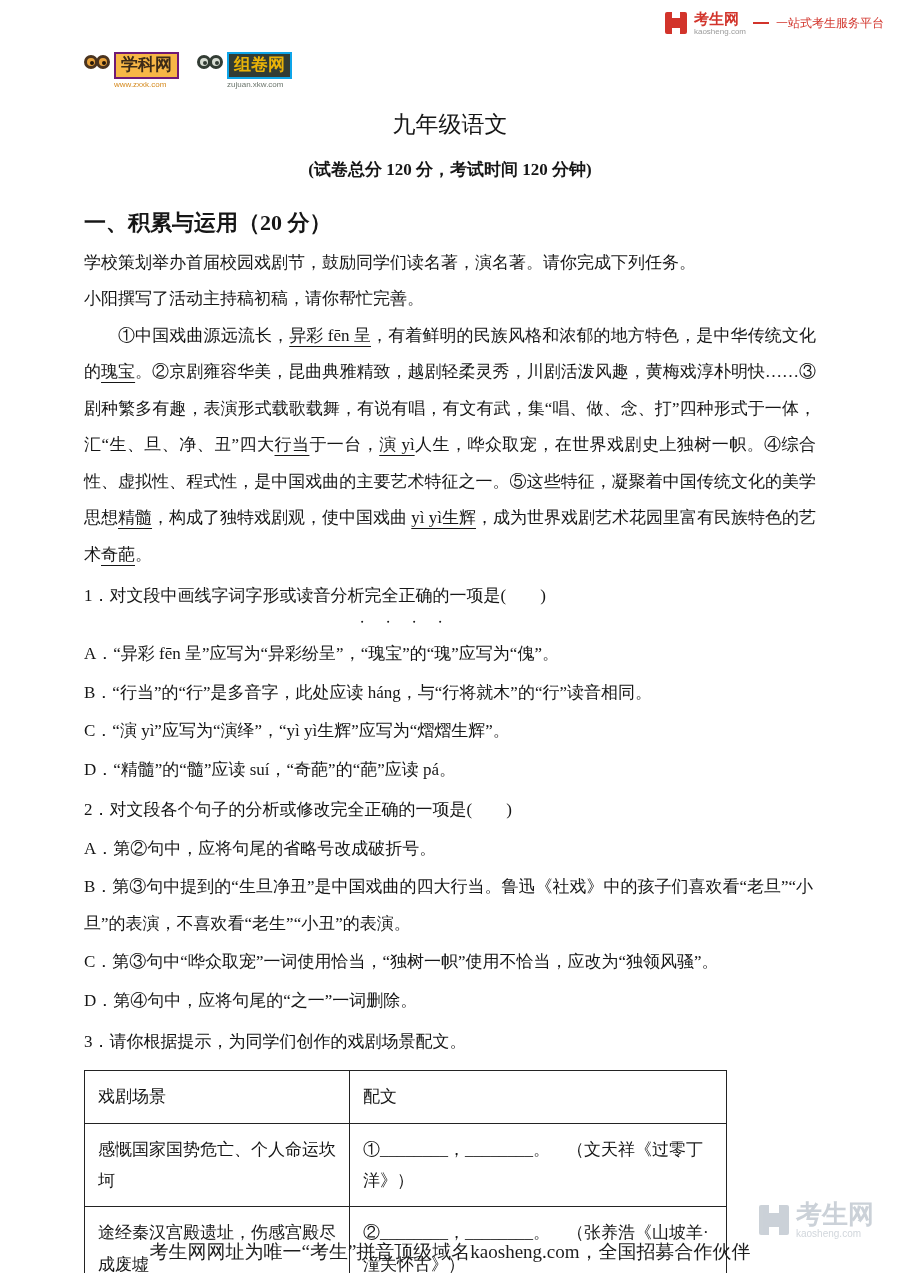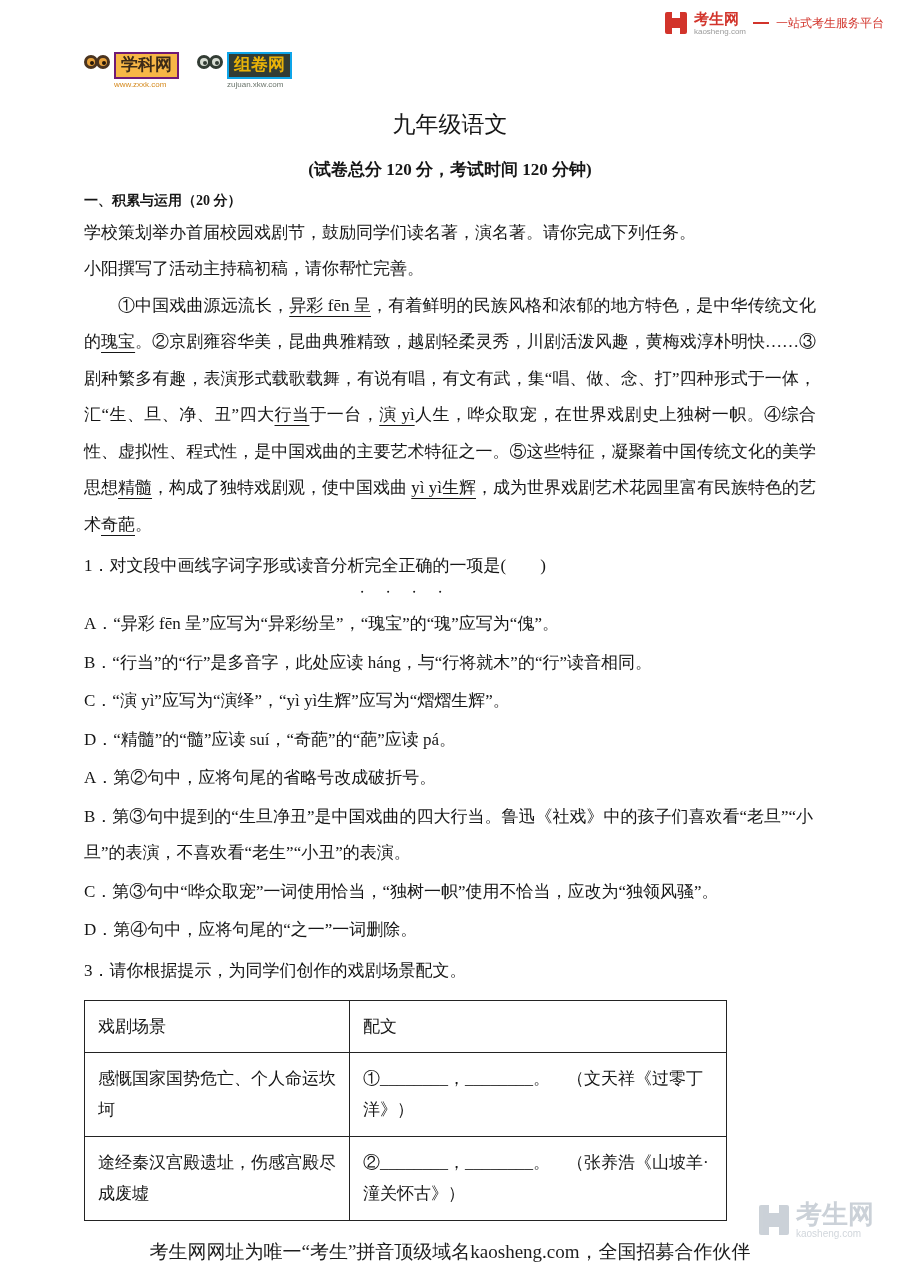--- a/index.html
+++ b/index.html
@@ -34,21 +34,21 @@
   .zjw .logo-label { color: #eab308; background: #323c34; border: 2px solid #0ea5e9; }
   .logo-url { font-family: "Liberation Sans", sans-serif; font-size: 8px; margin-top: 2px; }
   .xkw .logo-url { color: #d58a1f; }
   .zjw .logo-url { color: #6b756c; }
 
   
   .content { padding: 0 84px; font-size: 17px; }
   .title { text-align: center; font-weight: bold; font-size: 23px; margin-top: 16px; line-height: 1.6; }
   .subtitle { text-align: center; font-weight: normal; font-size: 23px; margin-top: 18px; line-height: 1.6; }
   .meta { text-align: center; font-weight: bold; font-size: 17px; margin-top: 10px; line-height: 1.9; }
-  .section-title { font-weight: bold; font-size: 14px; line-height: 2.0; }
+  .section-title { font-weight: bold; font-size: 22px; margin-top: 14px; line-height: 2.0; }
   .content p { margin: 0; line-height: 2.15; }
   .passage { text-align: justify; text-indent: 2em; }
   .ul { text-decoration: underline; text-underline-offset: 5px; }
   .dots { letter-spacing: 14px; font-size: 12px; line-height: 1; margin: 2px 0 8px 272px; color: #161616; }
   .q { margin-top: 4px !important; }
   .opt { margin-top: 2px !important; }
 
   
   table.scene-table { border-collapse: collapse; margin-top: 10px; table-layout: fixed; width: 630px; }
   .scene-table th, .scene-table td { border: 1px solid #232323; padding: 10px 13px; font-weight: normal; text-align: left; vertical-align: middle; font-size: 17px; line-height: 1.85; }
@@ -114,20 +114,21 @@
 
     <p class="passage"><span>①中国戏曲源远流长，</span><span class="ul">异彩 fēn 呈</span><span>，有着鲜明的民族风格和浓郁的地方特色，是中华传统文化的</span><span class="ul">瑰宝</span><span>。②京剧雍容华美，昆曲典雅精致，越剧轻柔灵秀，川剧活泼风趣，黄梅戏淳朴明快……③剧种繁多有趣，表演形式载歌载舞，有说有唱，有文有武，集“唱、做、念、打”四种形式于一体，汇“生、旦、净、丑”四大</span><span class="ul">行当</span><span>于一台，</span><span class="ul">演 yì</span><span>人生，哗众取宠，在世界戏剧史上独树一帜。④综合性、虚拟性、程式性，是中国戏曲的主要艺术特征之一。⑤这些特征，凝聚着中国传统文化的美学思想</span><span class="ul">精髓</span><span>，构成了独特戏剧观，使中国戏曲 </span><span class="ul">yì yì生辉</span><span>，成为世界戏剧艺术花园里富有民族特色的艺术</span><span class="ul">奇葩</span><span>。</span></p>
 
     <p class="q">1．对文段中画线字词字形或读音分析完全正确的一项是(　　)</p>
     <div class="dots">・・・・</div>
     <p class="opt">A．“异彩 fēn 呈”应写为“异彩纷呈”，“瑰宝”的“瑰”应写为“傀”。</p>
     <p class="opt">B．“行当”的“行”是多音字，此处应读 háng，与“行将就木”的“行”读音相同。</p>
     <p class="opt">C．“演 yì”应写为“演绎”，“yì yì生辉”应写为“熠熠生辉”。</p>
     <p class="opt">D．“精髓”的“髓”应读 suí，“奇葩”的“葩”应读 pá。</p>
 
+    <p class="q">2．对文段各个句子的分析或修改完全正确的一项是(　　)</p>
     <p class="opt">A．第②句中，应将句尾的省略号改成破折号。</p>
     <p class="opt">B．第③句中提到的“生旦净丑”是中国戏曲的四大行当。鲁迅《社戏》中的孩子们喜欢看“老旦”“小旦”的表演，不喜欢看“老生”“小丑”的表演。</p>
     <p class="opt">C．第③句中“哗众取宠”一词使用恰当，“独树一帜”使用不恰当，应改为“独领风骚”。</p>
     <p class="opt">D．第④句中，应将句尾的“之一”一词删除。</p>
 
     <p class="q">3．请你根据提示，为同学们创作的戏剧场景配文。</p>
 
     <table class="scene-table">
       <tbody>
           <tr>

